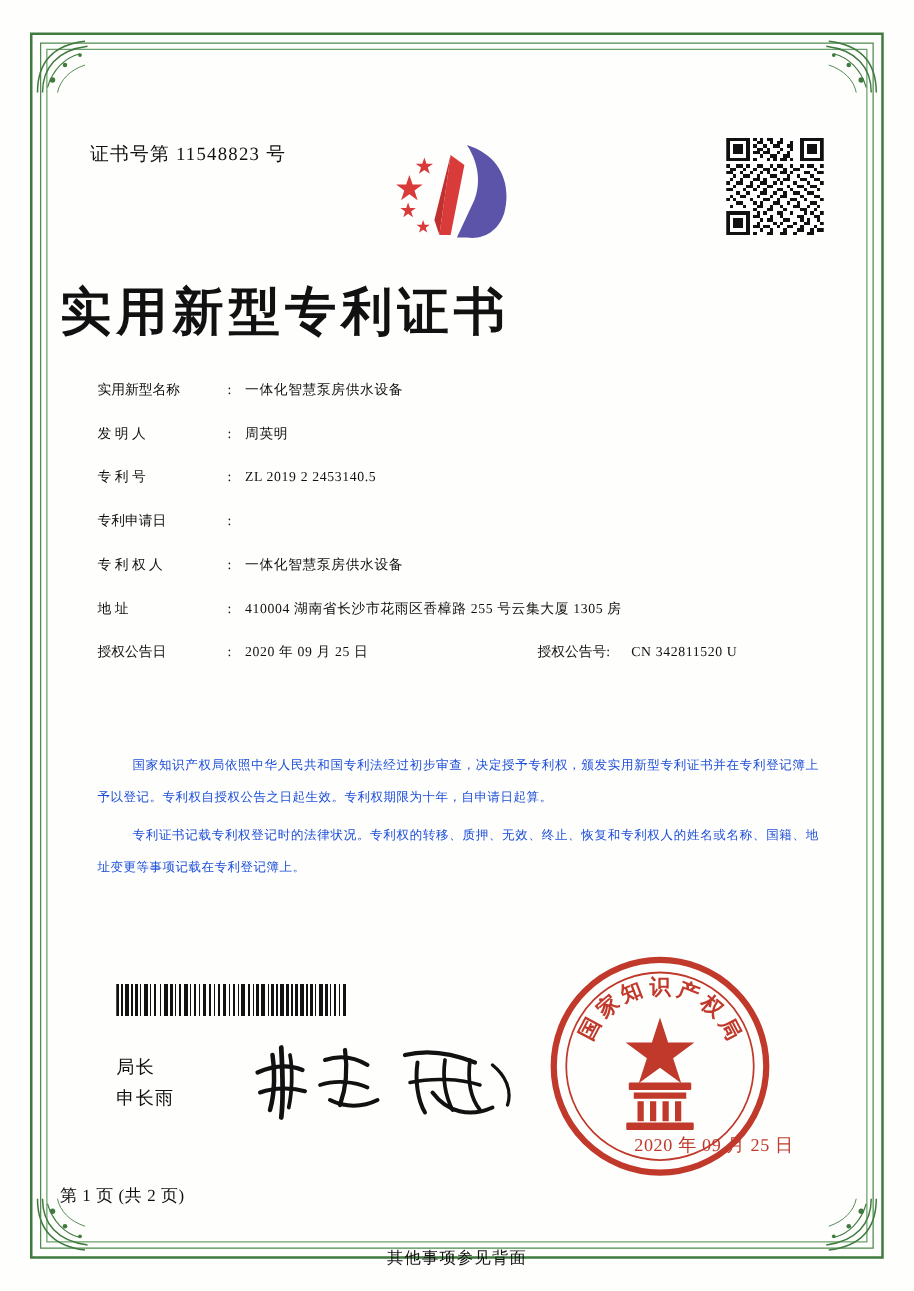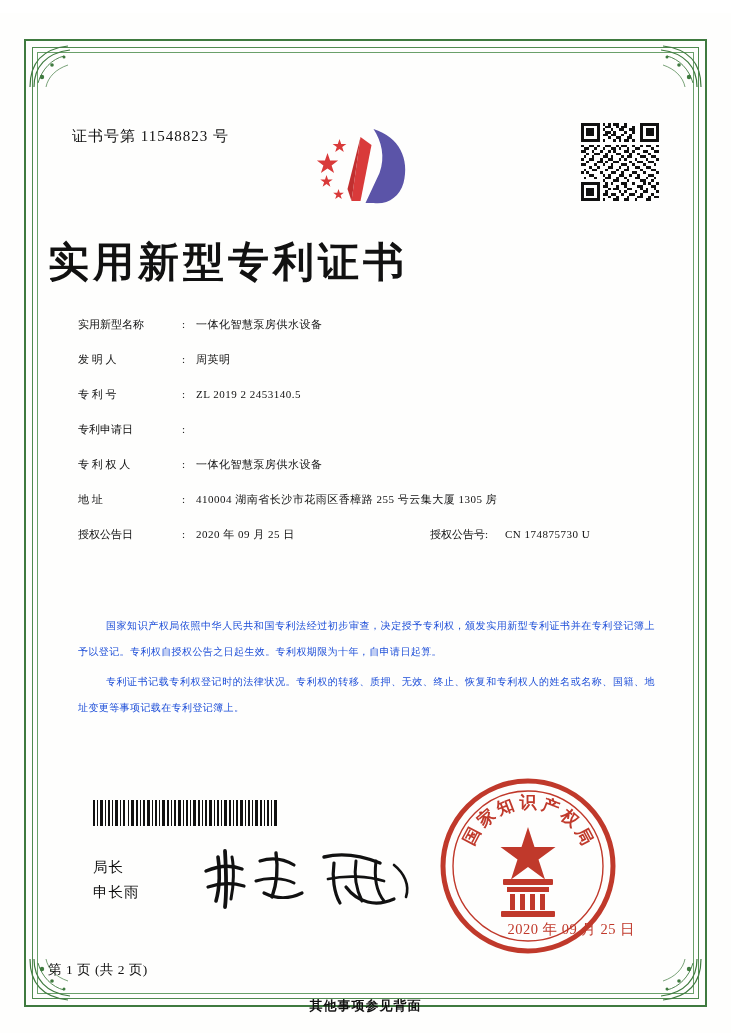--- a/index.html
+++ b/index.html
@@ -14,21 +14,20 @@
     color: #1a1a1a;
     position: relative;
     overflow: hidden;
   }
 
   
   .page {
     position: absolute;
     inset: 0;
     background: #fefefd;
-    margin-top: 13px;
   }
 
   
   .border-outer {
     position: absolute;
     left: 24px;
     top: 26px;
     right: 24px;
     bottom: 26px;
     border: 2px solid #3f7a3f;
@@ -236,21 +235,20 @@
   }
   .footnote {
     position: absolute;
     left: 0;
     right: 0;
     bottom: 18px;
     text-align: center;
     font-size: 13px;
     color: #111;
     letter-spacing: 1px;
-    font-weight: bold;
   }
 </style>
 </head>
 <body>
 
 <div class="page">
 
   <div class="border-outer"></div>
   <div class="border-inner"></div>
   <div class="border-thin"></div>
@@ -541,21 +539,21 @@
         <span class="field-label">地 址</span>
         <span class="field-colon">:</span>
         <span class="field-value">410004 湖南省长沙市花雨区香樟路 255 号云集大厦 1305 房</span>
       </div>
       <div class="field-row double">
         <span class="field-label">授权公告日</span>
         <span class="field-colon">:</span>
         <span class="field-value">2020 年 09 月 25 日</span>
         <span class="field-label2">授权公告号</span>
         <span class="field-colon">:</span>
-        <span class="field-value2">CN 174875730 U</span>
+        <span class="field-value2">CN 342811520 U</span>
       </div>
     </div>
 
     <div class="paras">
       <p class="para">国家知识产权局依照中华人民共和国专利法经过初步审查，决定授予专利权，颁发实用新型专利证书并在专利登记簿上予以登记。专利权自授权公告之日起生效。专利权期限为十年，自申请日起算。</p>
       <p class="para">专利证书记载专利权登记时的法律状况。专利权的转移、质押、无效、终止、恢复和专利权人的姓名或名称、国籍、地址变更等事项记载在专利登记簿上。</p>
     </div>
 
     <div class="barcode">
       <svg viewBox="0 0 185 26" shape-rendering="crispEdges">

